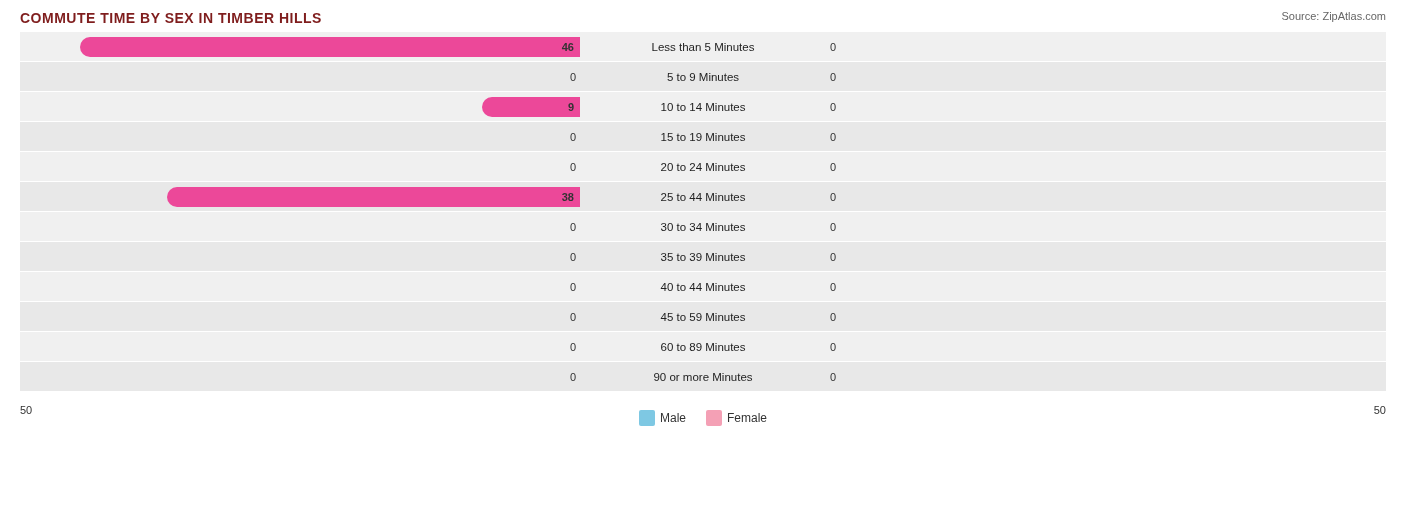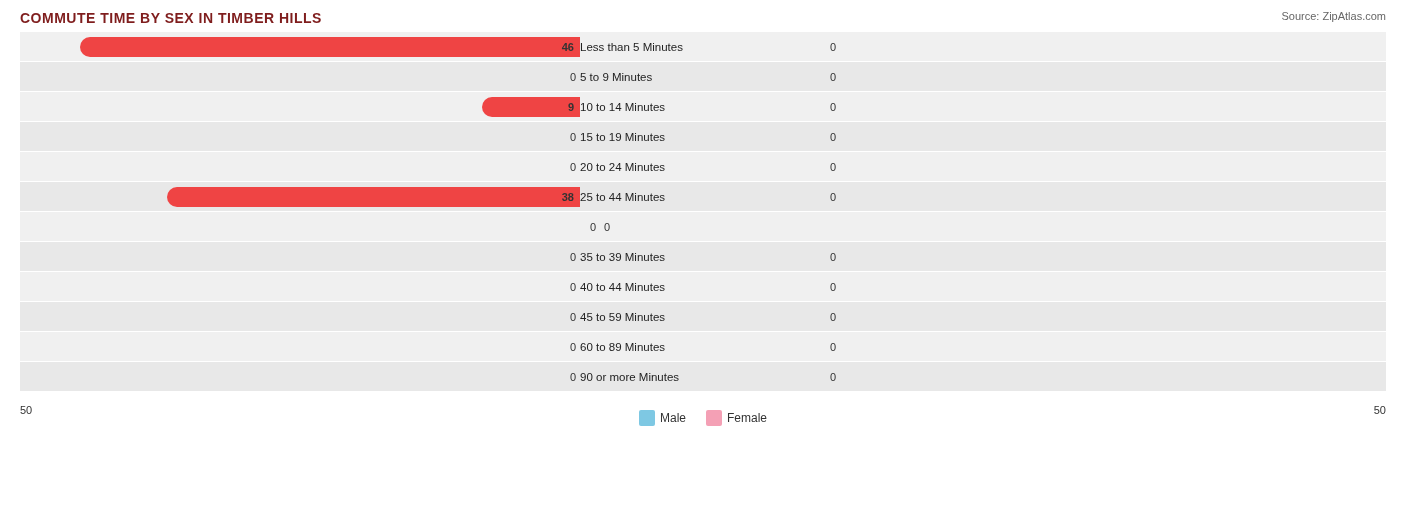--- a/index.html
+++ b/index.html
@@ -27,21 +27,21 @@
     .source {
       position: absolute;
       top: 10px;
       right: 20px;
       font-size: 11px;
       color: #666;
       margin-left: 23px;
     }
     .bar-male {
       height: 20px;
-      background: #ef4444;
+      background: #ec4899;
       border-radius: 10px 0 0 10px;
       display: flex;
       align-items: center;
       justify-content: flex-end;
       padding-right: 6px;
       min-width: 0;
       padding-left: 25px;
     }
     .bar-label {
       font-size: 11px;
@@ -103,21 +103,21 @@
       justify-content: flex-end;
     }
     .female-container {
       width: 580px;
       display: flex;
       align-items: center;
       justify-content: flex-start;
     }
     .center-label {
       width: 246px;
-      text-align: left;
+      text-align: center;
       font-size: 11.5px;
       color: #222;
       flex-shrink: 0;
     }
   </style>
 </head>
 <body>
 
 <div class="chart-container">
   <div class="chart-title">COMMUTE TIME BY SEX IN TIMBER HILLS</div>
@@ -182,20 +182,21 @@
     </div>
           <div class="center-label">25 to 44 Minutes</div>
           <div class="female-container">
             <span class="zero-label">0</span>
           </div>
         </div>
         <div class="data-row">
           <div class="male-container">
             <span class="zero-label">0</span>
           </div>
+          <div class="center-label">30 to 34 Minutes</div>
           <div class="female-container">
             <span class="zero-label">0</span>
           </div>
         </div>
         <div class="data-row">
           <div class="male-container">
             <span class="zero-label">0</span>
           </div>
           <div class="center-label">35 to 39 Minutes</div>
           <div class="female-container">

